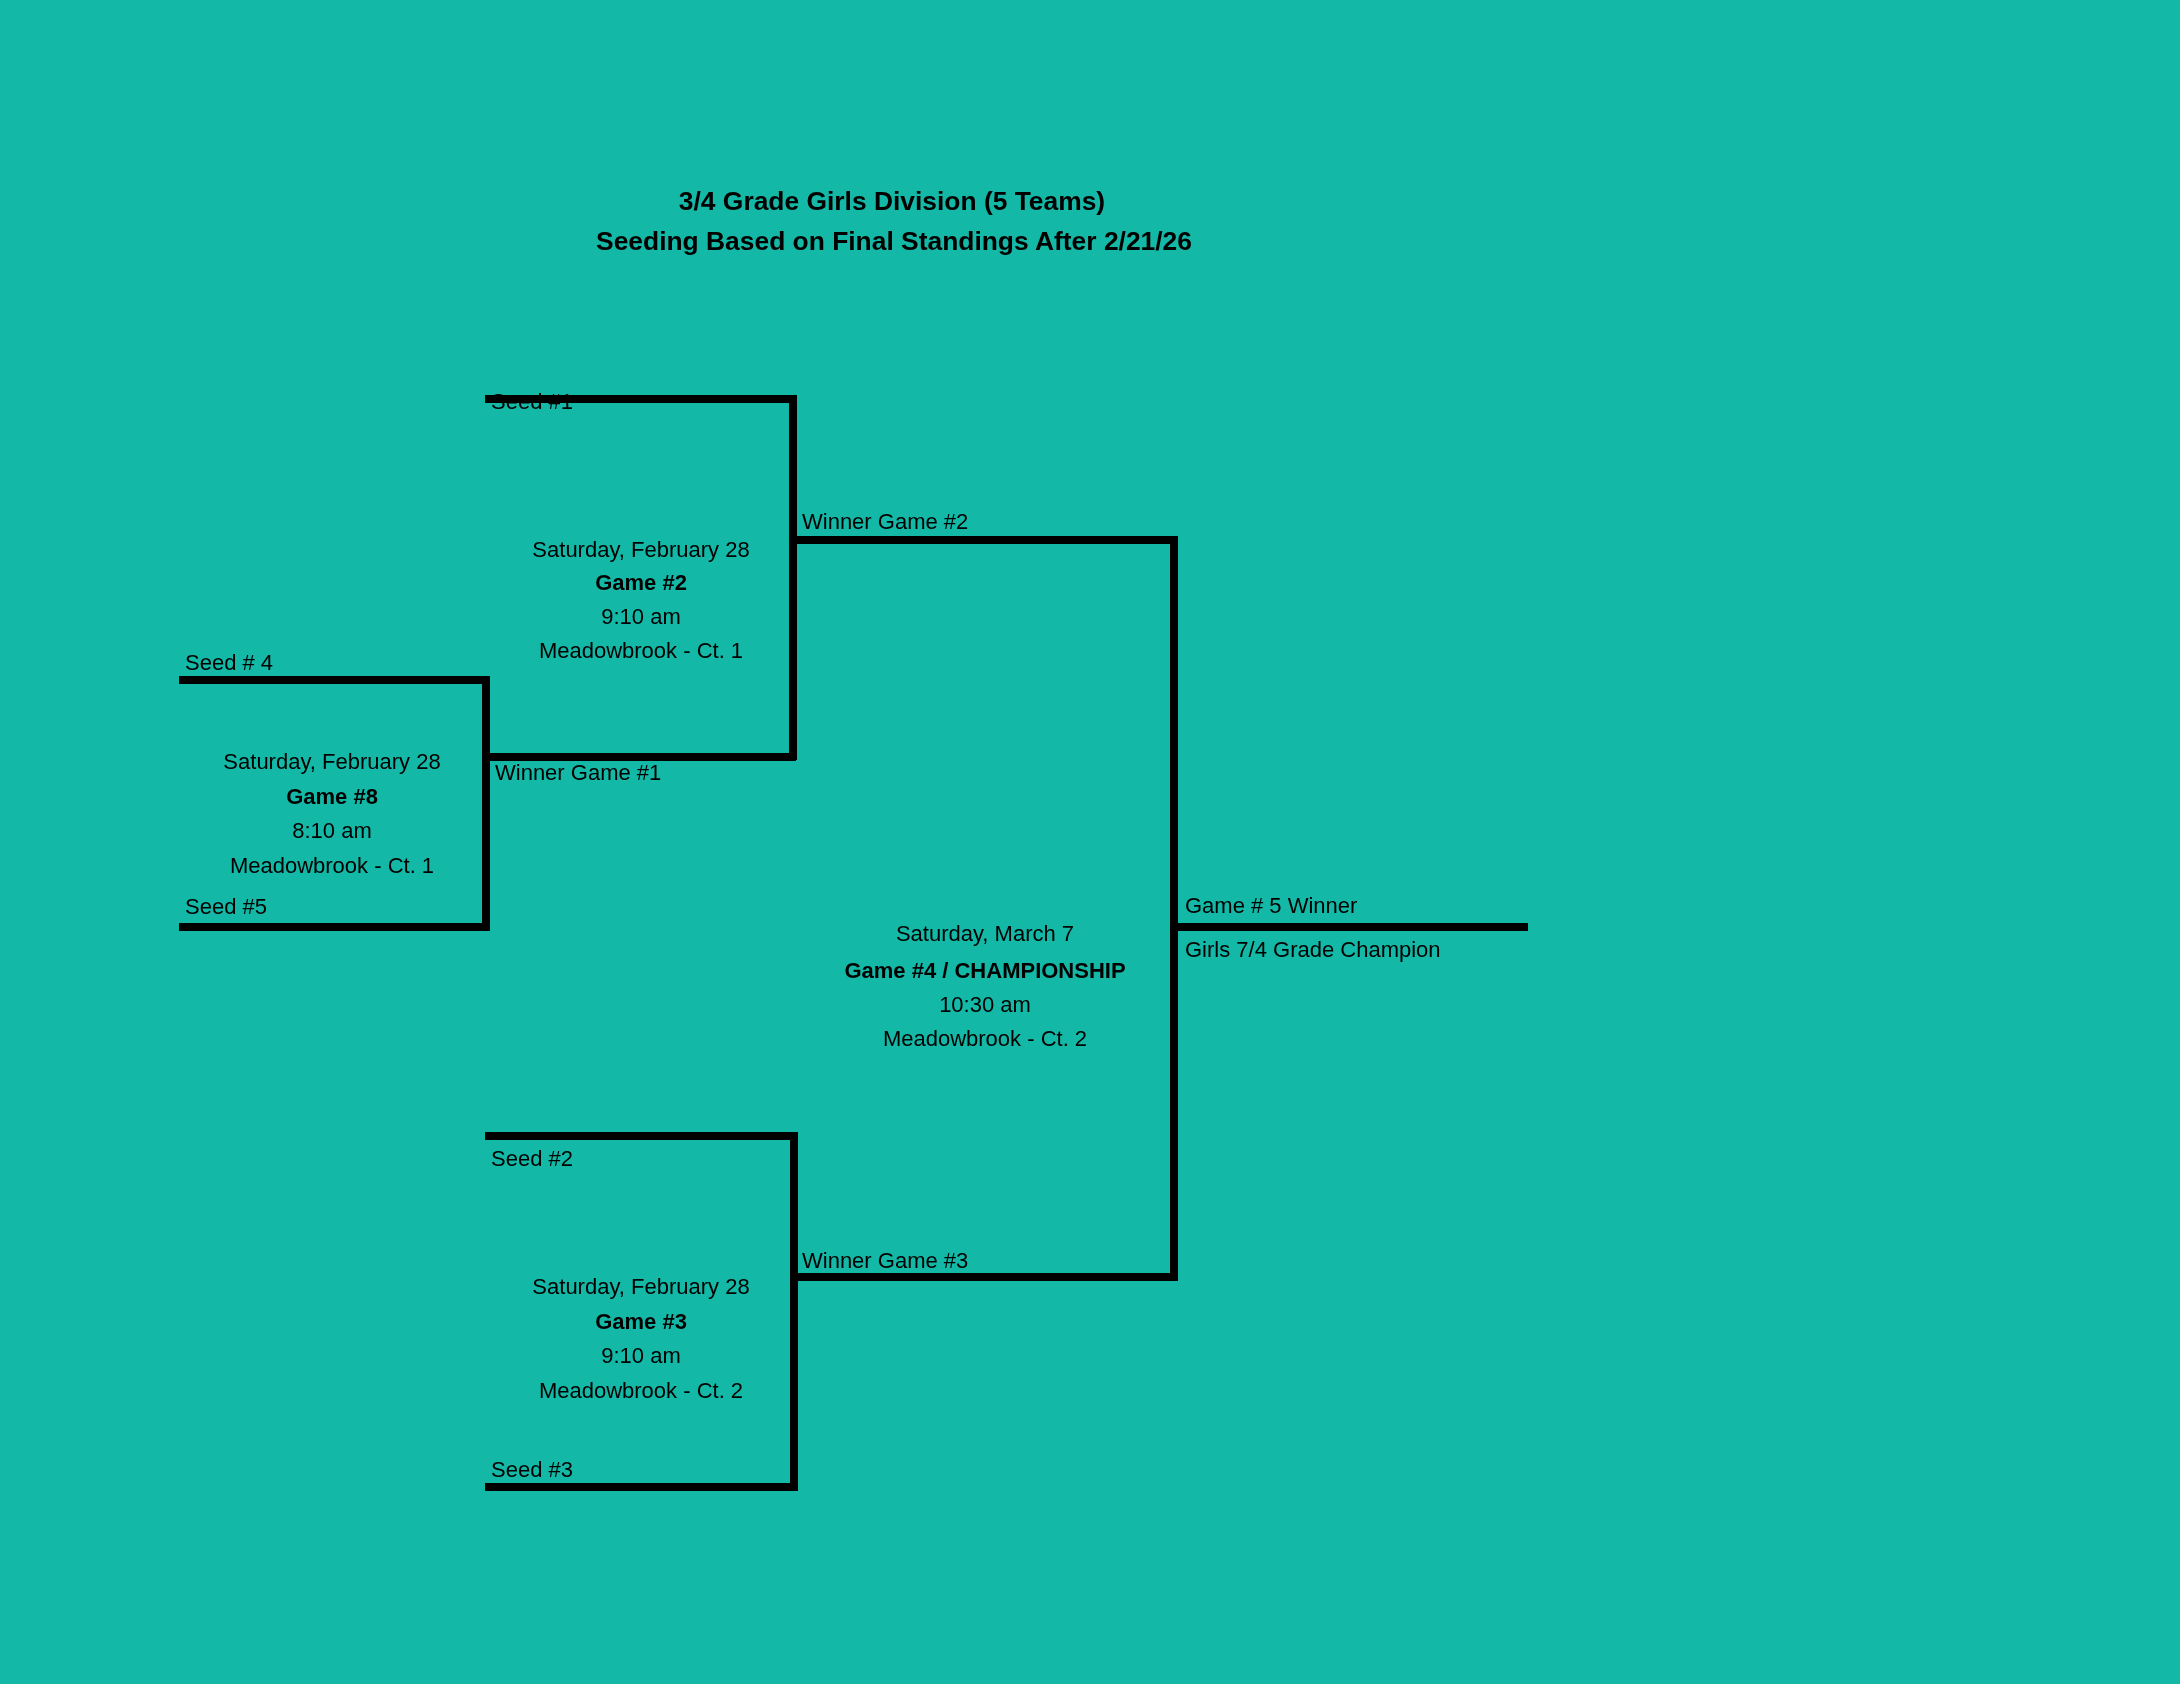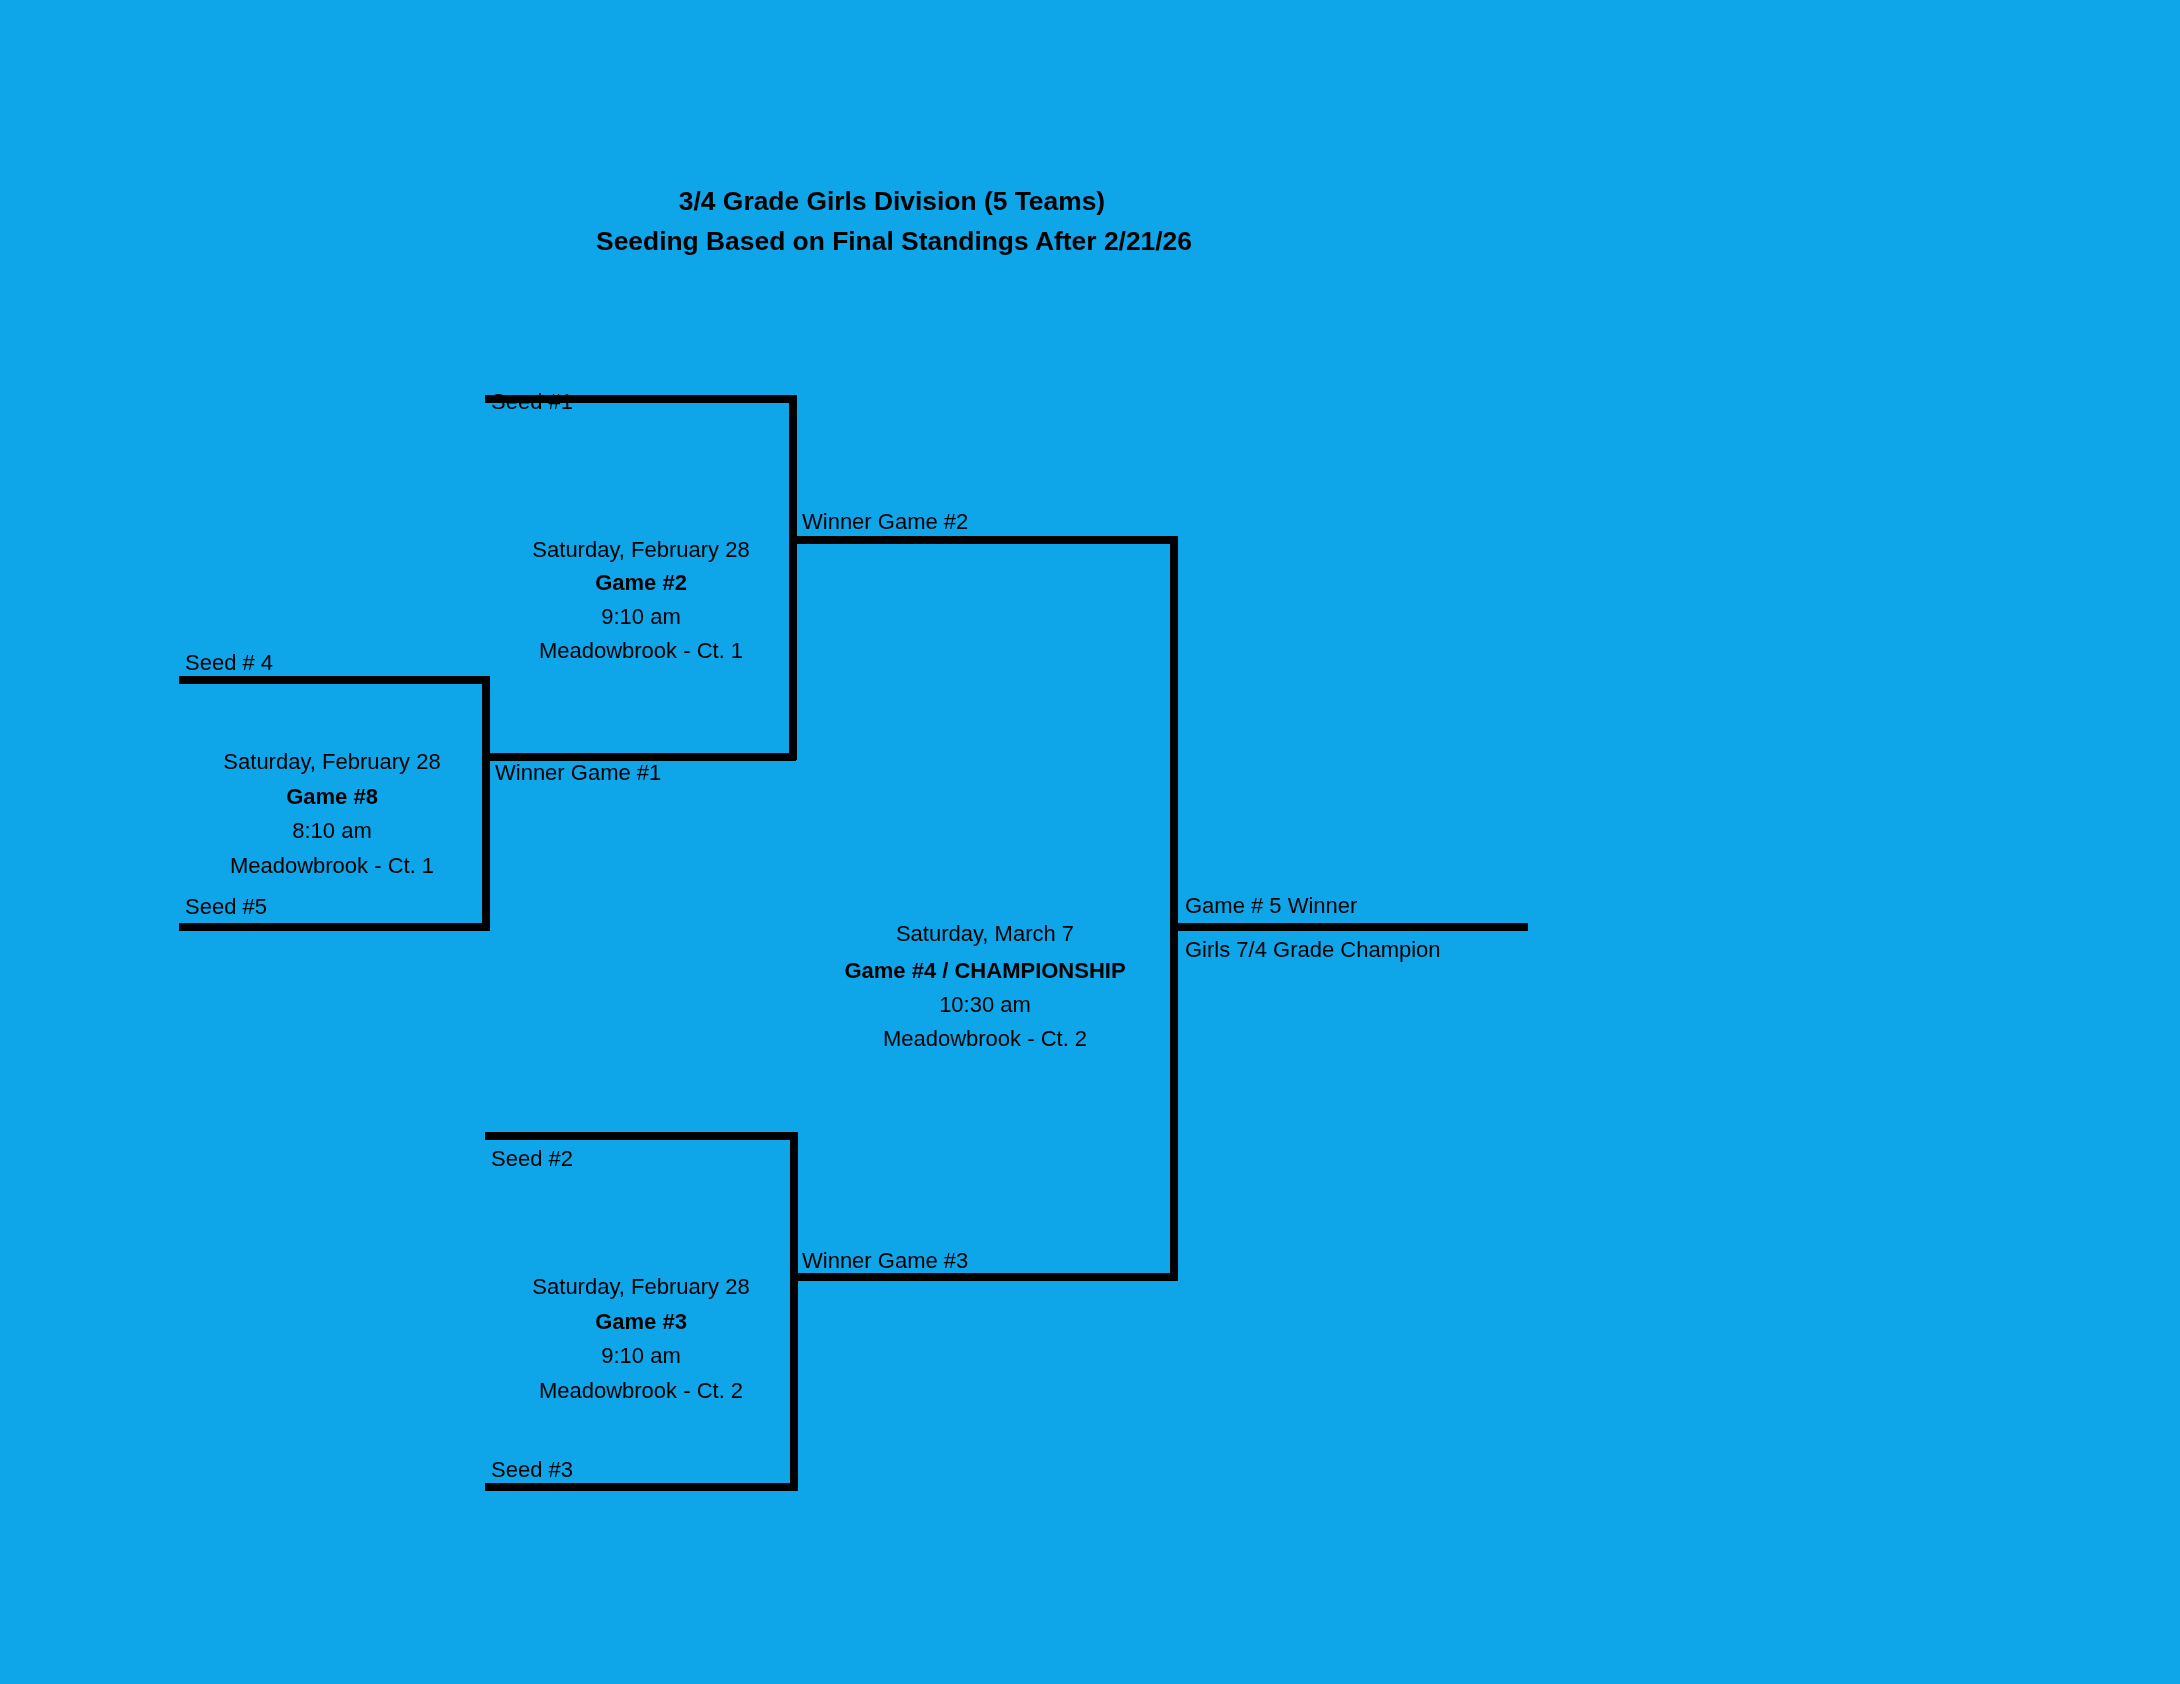--- a/index.html
+++ b/index.html
@@ -1,21 +1,21 @@
 <!DOCTYPE html>
 <html style="font-size:13.6px"><head>
 <meta charset="utf-8">
 <style>
   html, body { margin: 0; padding: 0; }
   body { background: #ffffff; }
   #canvas {
     position: relative;
     width: 2181px;
     height: 1685px;
-    background: #0ea5e9;
+    background: #14b8a6;
     font-family: "Liberation Sans", sans-serif;
     color: #000000;
     overflow: hidden;
   }
   .title-line {
     position: absolute;
     transform: translateX(-50%);
     font-weight: bold;
     font-size: 26.4px;
     line-height: 1.2;

